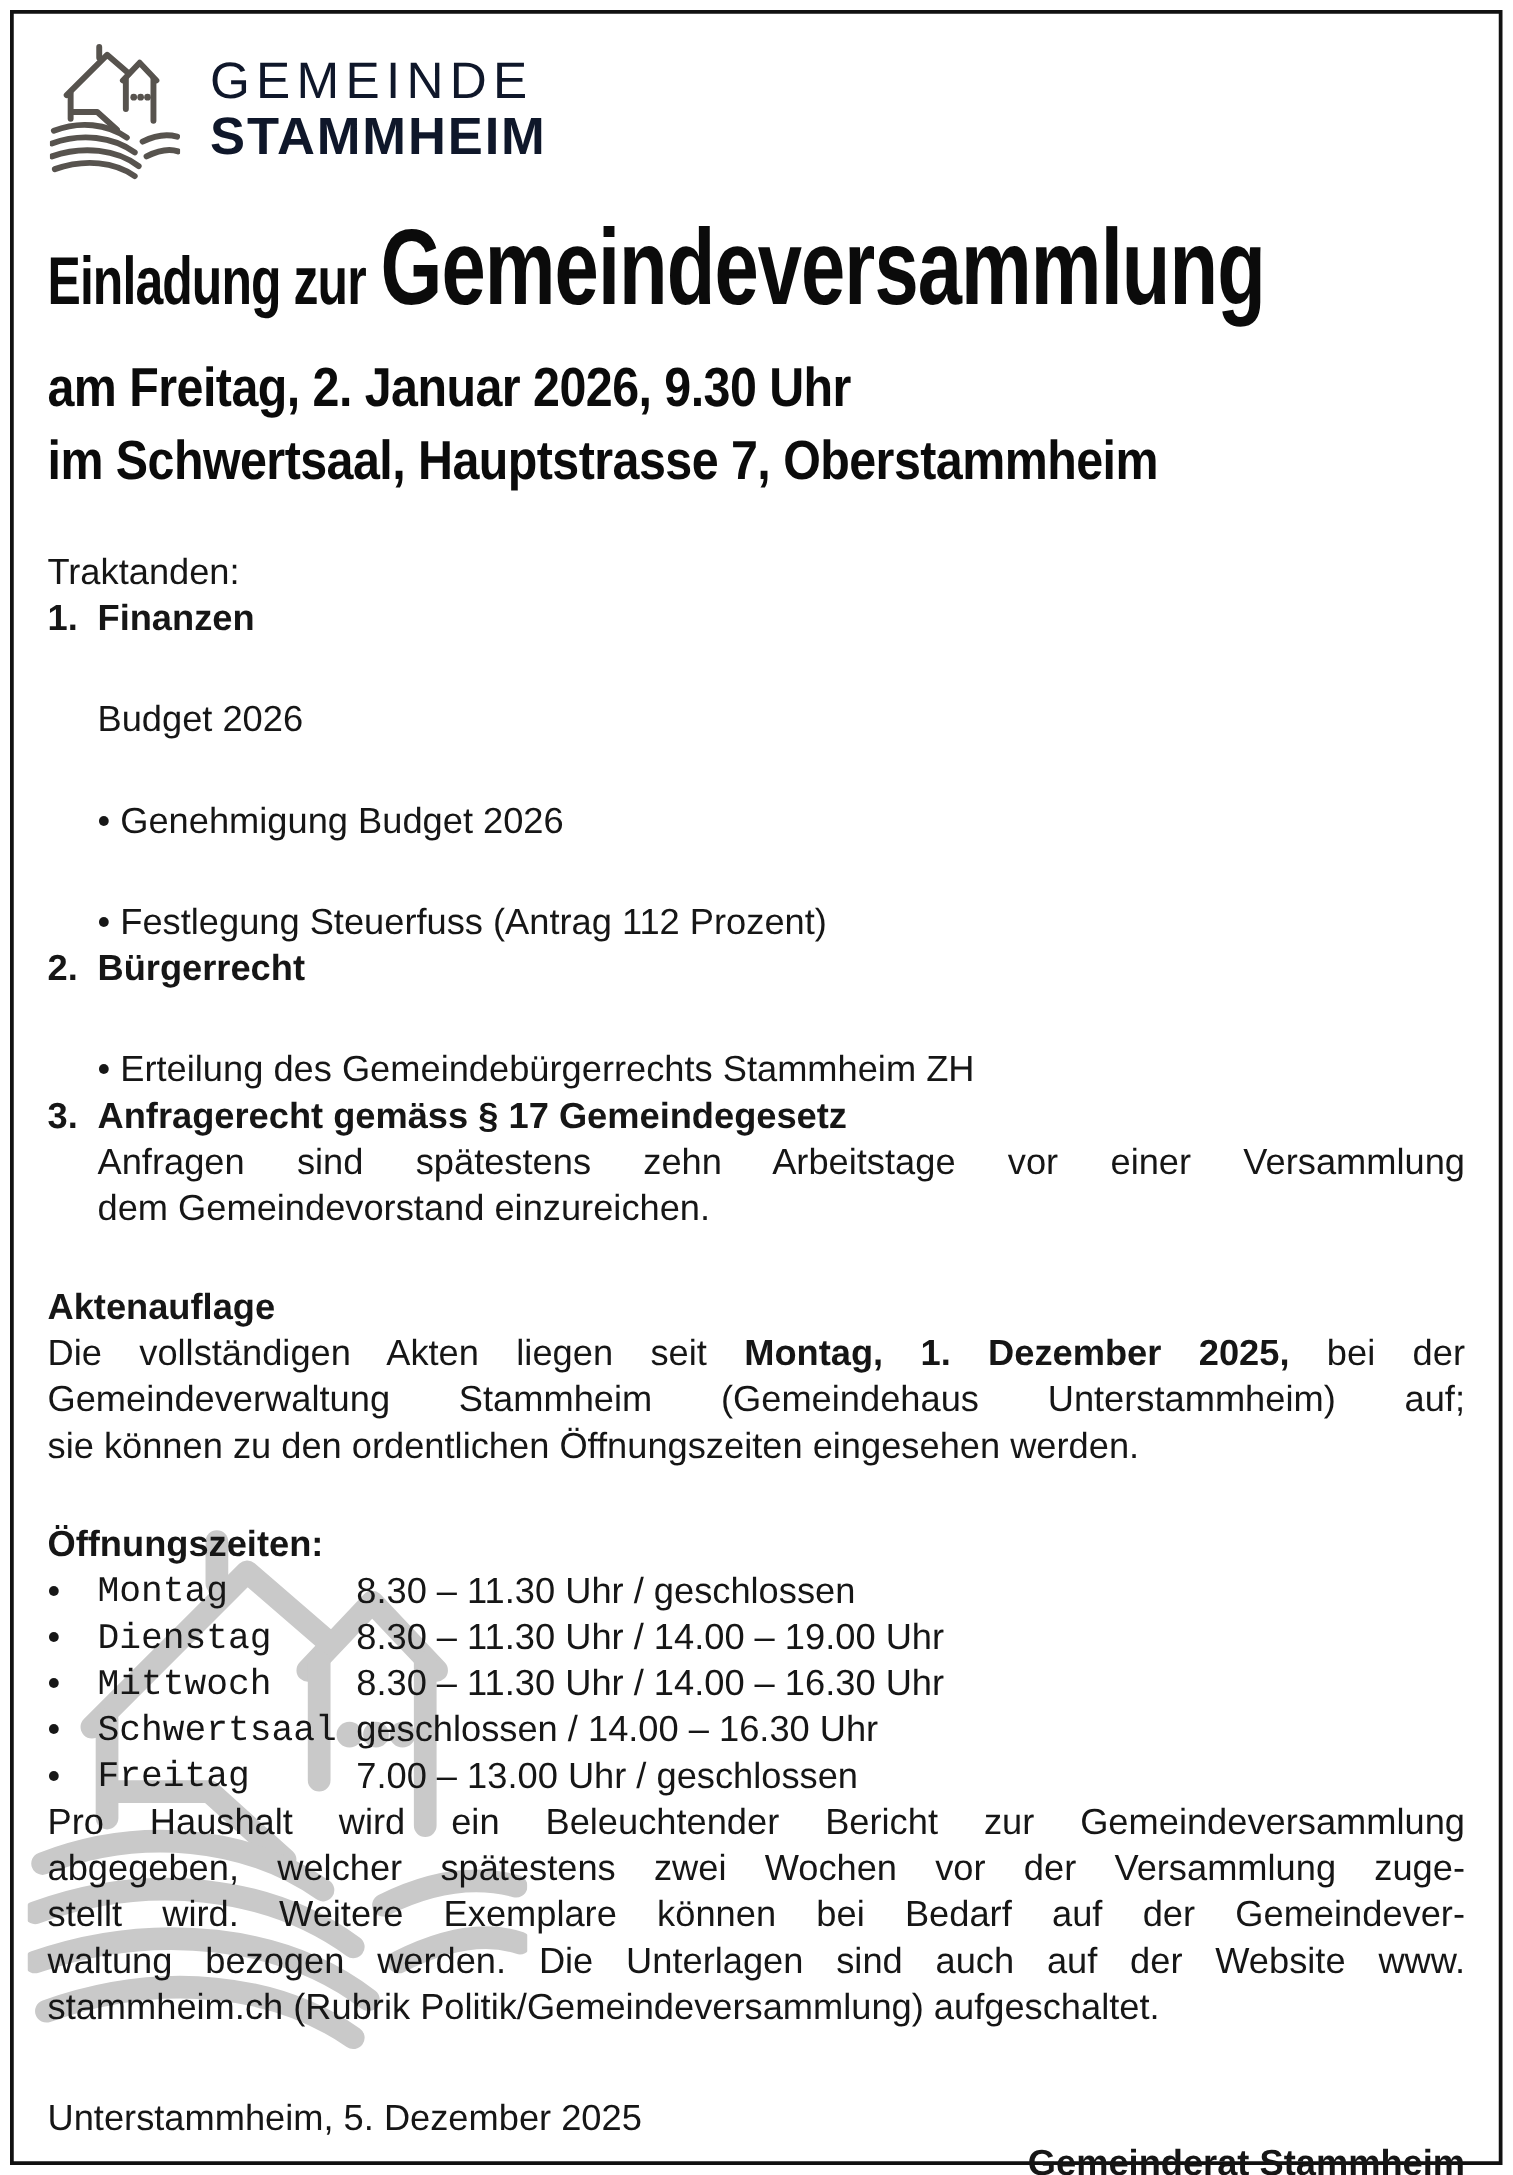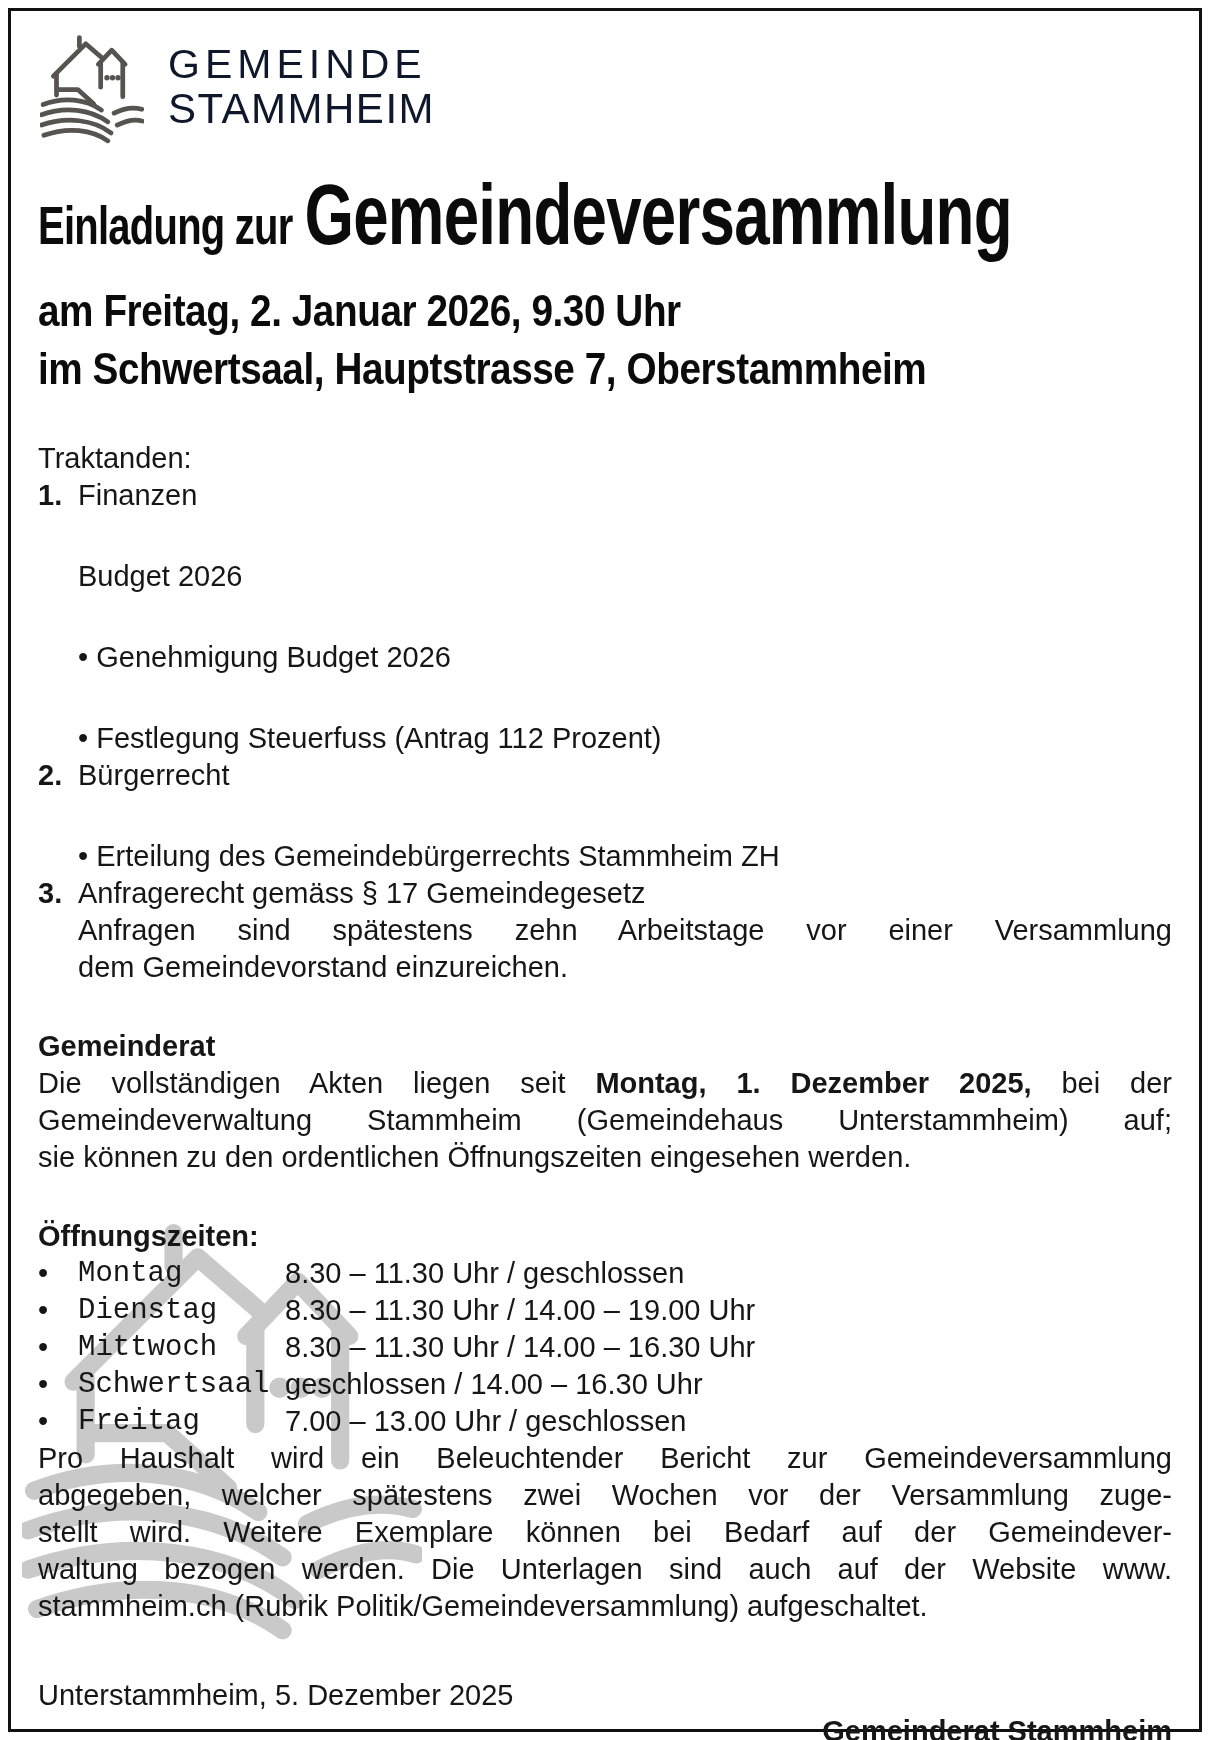--- a/index.html
+++ b/index.html
@@ -8,39 +8,39 @@
     font-family:"Liberation Sans","DejaVu Sans",sans-serif;color:#111;
     overflow:hidden;
   }
   .frame{position:absolute;left:8px;top:8px;right:8px;bottom:8px;border:3px solid #111;}
   .content{position:absolute;left:38px;right:38px;top:32px;bottom:16px;z-index:1;}
   .watermark{position:absolute;left:22px;top:1212px;width:400px;height:450px;z-index:0;color:#c9c9c9;}
   .logo-row{display:flex;align-items:flex-start;gap:22px;}
   .logo-icon{width:108px;height:112px;color:#57534e;flex:0 0 auto;}
   .logo-text{padding-top:10px;color:#0f172a;}
   .logo-line1{font-size:41px;font-weight:400;letter-spacing:5px;line-height:1.08;}
-  .logo-line2{font-size:42px;font-weight:400;letter-spacing:1.5px;line-height:1.1;}
+  .logo-line2{font-size:42px;font-weight:700;letter-spacing:1.5px;line-height:1.1;}
   h1.title{
     margin:30px 0 0 0;font-weight:700;white-space:nowrap;
     transform:scaleX(0.74);transform-origin:0 50%;
     font-size:86px;line-height:0.95;letter-spacing:-1px;color:#0b0b0b;
   }
   .title-prefix{font-size:54px;margin-right:16px;}
   .subtitle{
     margin-top:26px;font-weight:700;white-space:nowrap;
     transform:scaleX(0.88);transform-origin:0 0;
     font-size:44px;line-height:1.32;letter-spacing:-0.5px;color:#0b0b0b;
   }
   .bodytext{font-size:29px;line-height:37px;color:#161616;}
   .sect-heading{font-weight:700;}
   .mt-sect{margin-top:42px;}
   .just{text-align:justify;text-align-last:justify;}
   .agenda-row{display:flex;}
   .agenda-num{flex:0 0 40px;font-weight:700;}
-  .agenda-title{font-weight:400;text-align:center;}
+  .agenda-title{font-weight:700;text-align:center;}
   .agenda-sub{padding-left:40px;margin-top:44px;}
   .agenda-para{padding-left:40px;}
   .hours-row{display:flex;}
   .hours-bullet{flex:0 0 40px;}
   .hours-day{flex:0 0 207px;font-family:Liberation Mono, monospace;}
   .haushalt{}
   .footer{display:flex;justify-content:space-between;margin-top:52px;}
   .footer-right{font-weight:700;margin-top:36px;}
   b{font-weight:700;}
 </style>
@@ -134,21 +134,21 @@
             <span class="agenda-num">3.</span>
             <span class="agenda-title">Anfragerecht gemäss § 17 Gemeindegesetz</span>
           </div>
           <div class="agenda-para just"><span>Anfragen sind spätestens zehn Arbeitstage vor einer Versammlung</span></div>
           <div class="agenda-para"><span>dem Gemeindevorstand einzureichen.</span></div>
         </div>
       </div>
   </div>
 
   <div class="bodytext mt-sect">
-    <div class="sect-heading">Gemeinderat</div>
+    <div class="sect-heading">Aktenauflage</div>
     <div id="akten-lines">
         <div class=" just"><span>Die vollständigen Akten liegen seit </span><b>Montag, 1. Dezember 2025,</b><span> bei der</span></div>
         <div class=" just"><span>Gemeindeverwaltung Stammheim (Gemeindehaus Unterstammheim) auf;</span></div>
         <div class=""><span>sie können zu den ordentlichen Öffnungszeiten eingesehen werden.</span></div>
       </div>
   </div>
 
   <div class="bodytext mt-sect">
     <div class="sect-heading">Öffnungszeiten:</div>
     <div id="hours-list">

